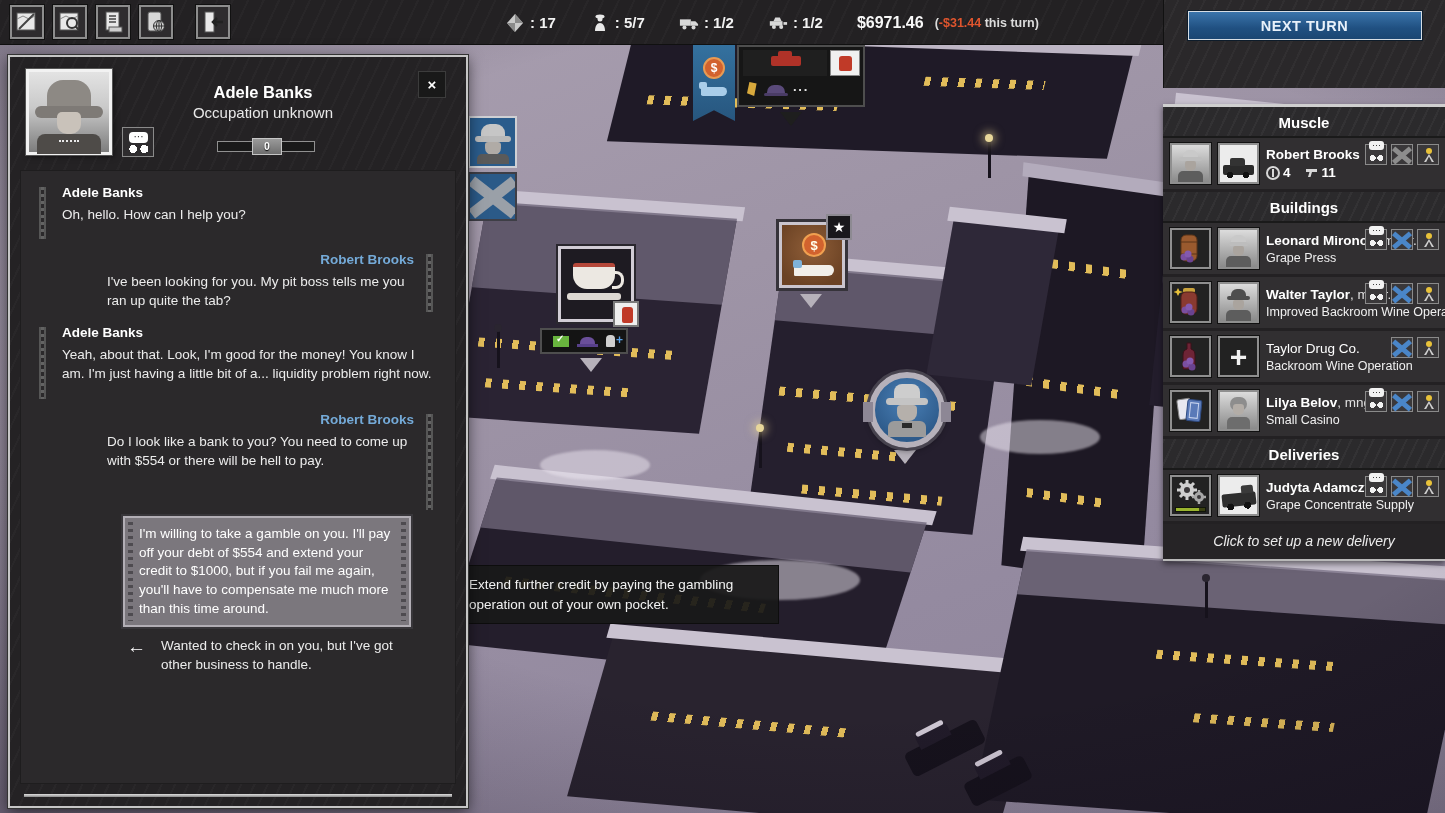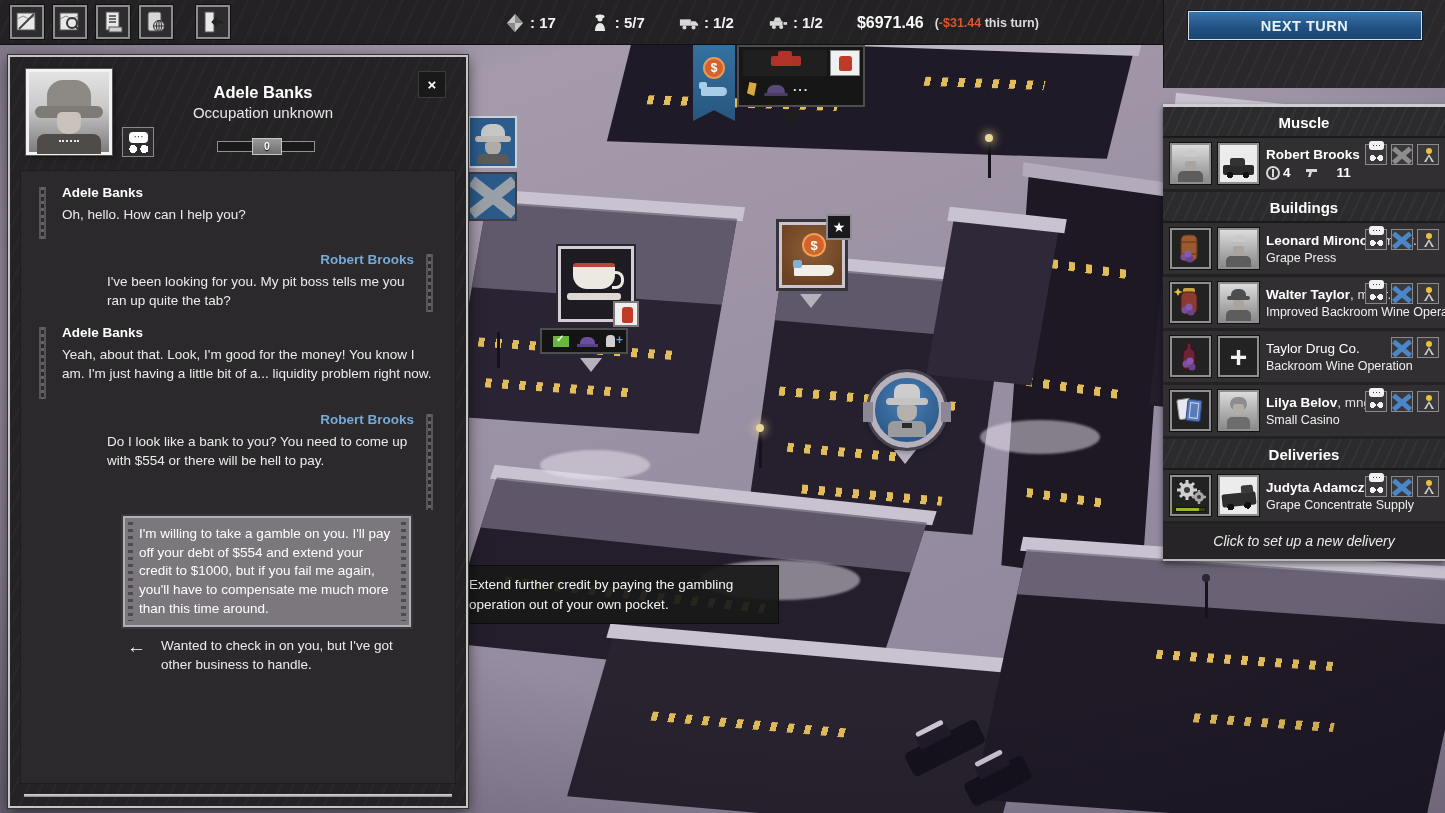--- a/index.html
+++ b/index.html
@@ -448,21 +448,21 @@
       <div class="rowtext">
         <div class="rname"><span>Robert Brooks</span></div>
         <div class="rstats">
           <span style="display:flex;align-items:center;gap:3px;">
             <svg viewBox="0 0 14 14">
                 <circle cx="7" cy="7" r="6" fill="none" stroke="#d8d8d8" stroke-width="2"></circle>
                 <line x1="7" y1="3" x2="7" y2="11" stroke="#d8d8d8" stroke-width="2"></line>
               </svg>
             <span>4</span>
           </span>
-          <span style="display:flex;align-items:flex-start;gap:18px;">
+          <span style="display:flex;align-items:flex-start;gap:3px;">
             <svg viewBox="0 0 14 14">
                 <path d="M1 4h11v3H7l-1.5 5H3l1.5-5H1z" fill="#d8d8d8"></path>
               </svg>
             <span>11</span>
           </span>
         </div>
       </div>
       <div class="actions">
         <div class="abtn talk"></div>
         <div class="abtn cross gray"></div>

